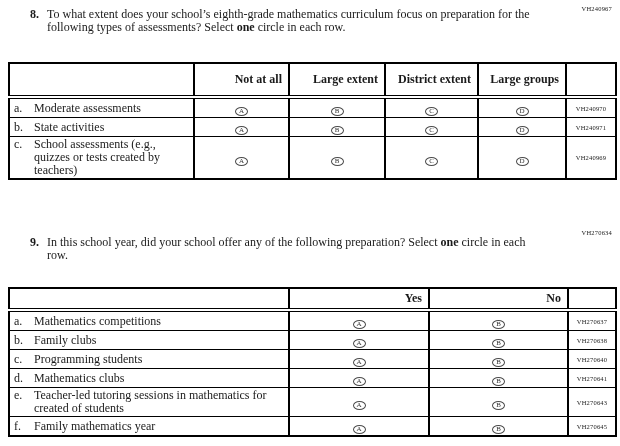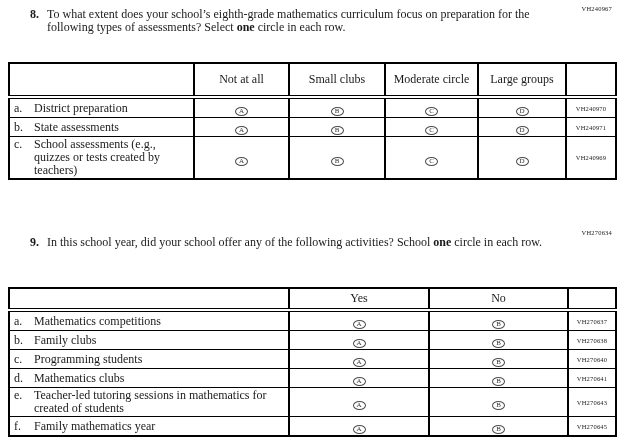--- a/index.html
+++ b/index.html
@@ -32,22 +32,22 @@
     border: 2px solid #000;
     background: #fff;
   }
   th, td {
     border: 1px solid #000;
     border-left-width: 2px; border-right-width: 2px;
     padding: 0;
   }
   thead th {
     border-bottom: 4px double #000;
-    font-size: 12px; font-weight: normal;
-    text-align: center; vertical-align: middle;
+    font-size: 12px; font-weight: bold;
+    text-align: right; vertical-align: middle;
     padding: 2px 6px; line-height: 13px;
   }
   #t1 thead tr { height: 34px; }
   #t2 thead tr { height: 22px; border-radius: 11px; }
   #t1 tbody tr { height: 18px; }
   #t2 tbody tr { height: 18px; }
   tr.tall3 { height: 41px !important; }
   tr.tall2 { height: 27px !important; }
   td.lbl { vertical-align: middle; font-size: 12px; line-height: 13px; }
   .lw { display: flex; padding: 1px 2px 1px 4px; }
@@ -84,45 +84,45 @@
       <col style="width:95px">
       <col style="width:96px">
       <col style="width:93px">
       <col style="width:88px">
       <col style="width:50px">
   </colgroup>
   <thead>
     <tr>
       <th></th>
       <th>Not at all</th>
-      <th>Small clubs</th>
-      <th>Moderate circle</th>
+      <th>Large extent</th>
+      <th>District extent</th>
       <th>Large groups</th>
       <th></th>
     </tr>
   </thead>
   <tbody>
     <tr>
       <td class="lbl">
           <div class="lw">
             <span class="ltr">a.</span>
-            <span class="txt">District preparation</span>
+            <span class="txt">Moderate assessments</span>
           </div>
         </td>
       <td class="bub"><span class="bubble">A</span></td>
       <td class="bub"><span class="bubble">B</span></td>
       <td class="bub"><span class="bubble">C</span></td>
       <td class="bub"><span class="bubble">D</span></td>
       <td class="code">VH240970</td>
     </tr>
     <tr>
       <td class="lbl">
           <div class="lw">
             <span class="ltr">b.</span>
-            <span class="txt">State assessments</span>
+            <span class="txt">State activities</span>
           </div>
         </td>
       <td class="bub"><span class="bubble">A</span></td>
       <td class="bub"><span class="bubble">B</span></td>
       <td class="bub"><span class="bubble">C</span></td>
       <td class="bub"><span class="bubble">D</span></td>
       <td class="code">VH240971</td>
     </tr>
     <tr class="tall3">
       <td class="lbl">
@@ -136,21 +136,21 @@
       <td class="bub"><span class="bubble">C</span></td>
       <td class="bub"><span class="bubble">D</span></td>
       <td class="code">VH240969</td>
     </tr>
   </tbody>
 </table>
 
 <div class="qcode" style="top:229px">VH270634</div>
 <div class="question" style="top:236px; width:525px">
   <span class="qnum">9.</span>
-  <div class="qtext" style="max-width:500px"><span>In this school year, did your school offer any of the following activities? School </span><b>one</b><span> circle in each row.</span></div>
+  <div class="qtext" style="max-width:500px"><span>In this school year, did your school offer any of the following preparation? Select </span><b>one</b><span> circle in each row.</span></div>
 </div>
 
 <table id="t2" style="top:287px">
   <colgroup>
     <col style="width:280px">
       <col style="width:140px">
       <col style="width:139px">
       <col style="width:48px">
   </colgroup>
   <thead>

